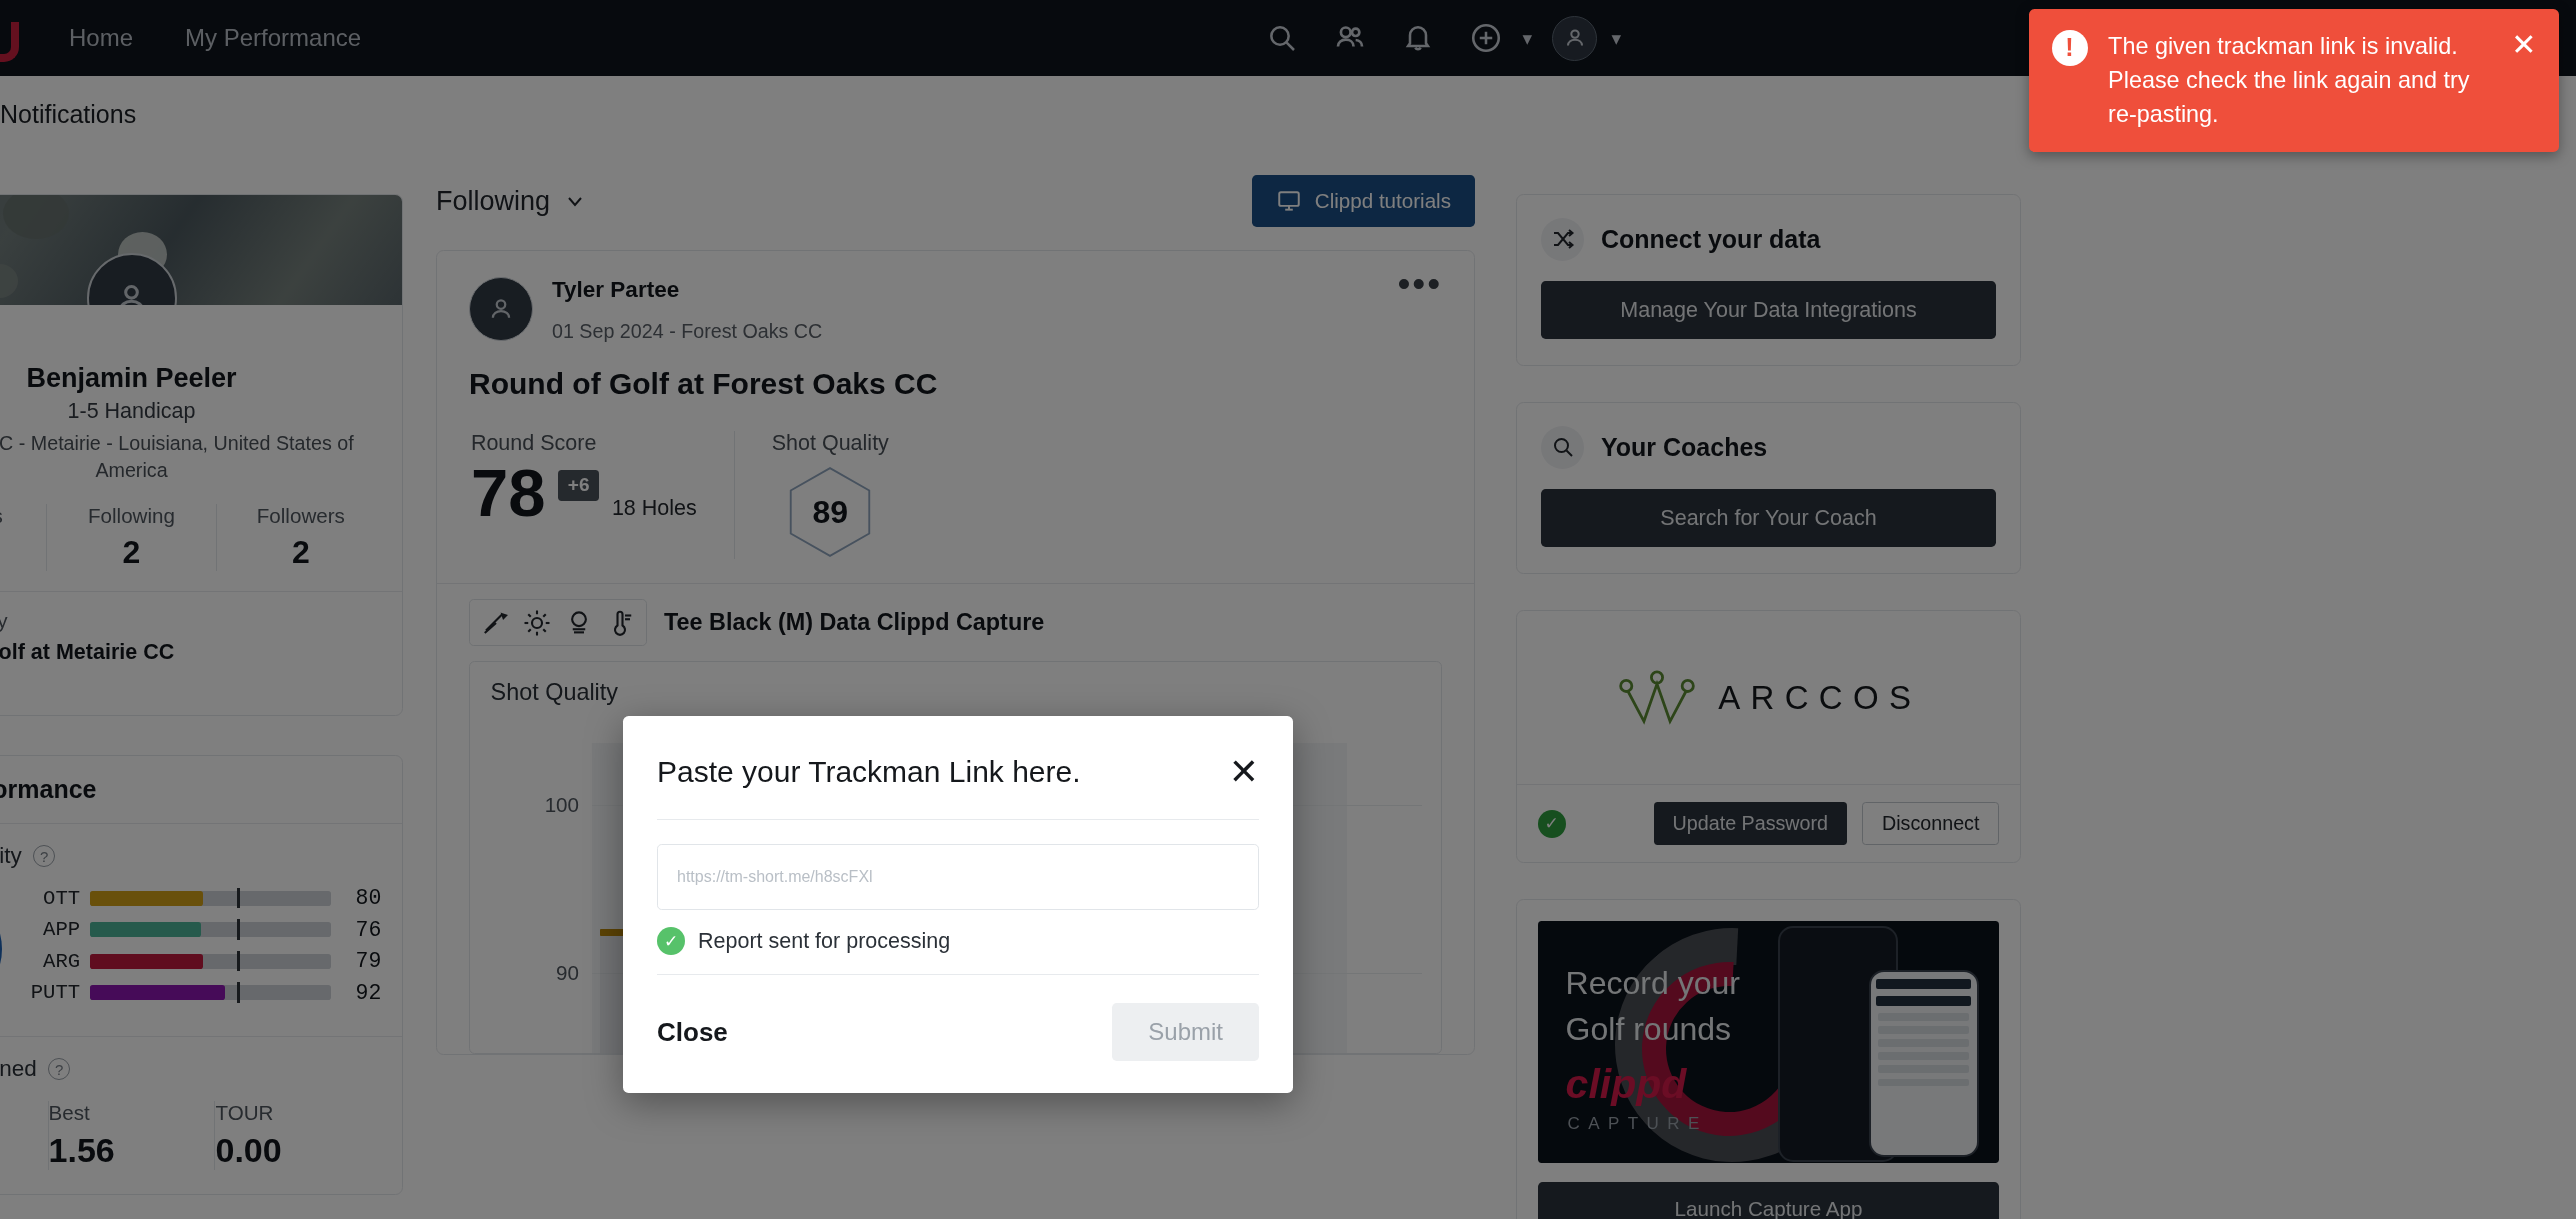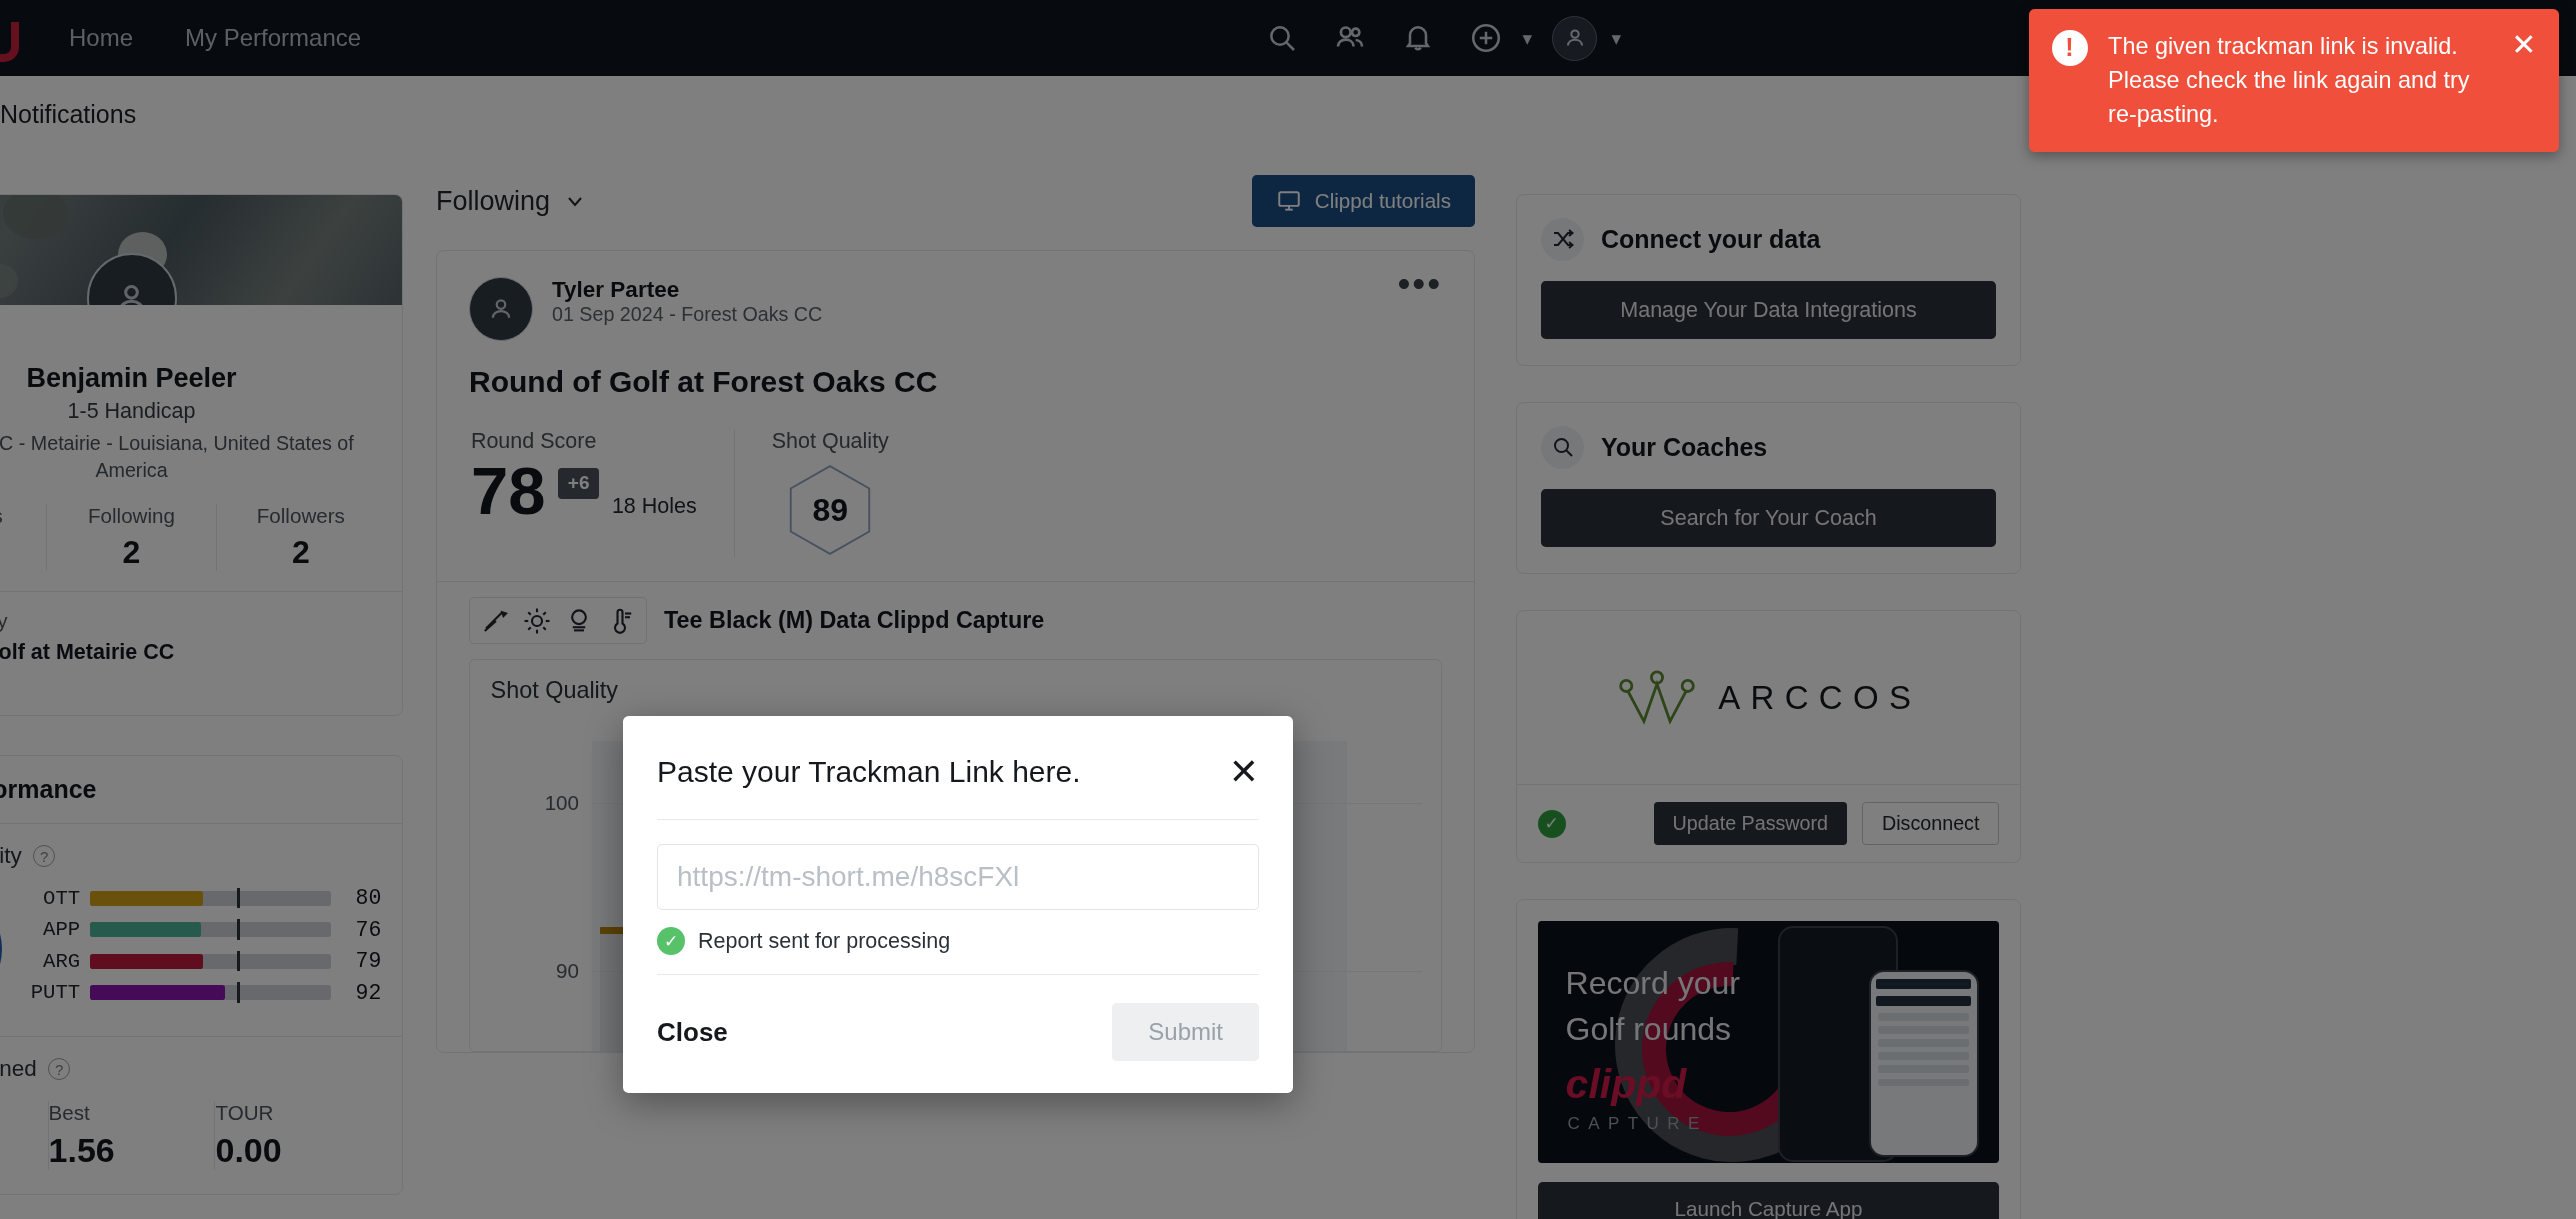--- a/index.html
+++ b/index.html
@@ -155,21 +155,21 @@
 
   .post { padding: 26px 32px 0; }
   .post-head { display: flex; }
   .post-av {
     width: 64px; height: 64px; border-radius: 50%; background: #303a45;
     border: 1.9px solid #d3d8dd; display: flex; align-items: center;
     justify-content: center; flex: none;
   }
   .post-meta { margin-left: 19px; }
   .post-user { font-size: 22.5px; font-weight: bold; color: #12171d; }
-  .post-sub  { font-size: 19.7px; color: #5a6views; color:#5a6068; margin-top: 0; }
+  .post-sub  { font-size: 19.7px; color: #5a6views; color:#5a6068; margin-top: 17px; }
   .post-more { margin-left: auto; font-size: 37px; color: #3b4148; letter-spacing:1.9px; cursor: pointer; line-height: .4; }
   .post-title { font-size: 30px; font-weight: bold; color: #12171d; margin-top: 24px; }
 
   .post-stats { display: flex; align-items: stretch; margin-top: 30px; padding-bottom: 24px; }
   .ps-seg { padding: 0 37px; border-right: 0.9px solid #e3e6ea; }
   .ps-seg:first-child { padding-left: 1.9px; }
   .ps-seg:last-child { border-right: none; }
   .ps-lbl { font-size: 21.5px; color: #4a5158; }
   .score-line { display: flex; align-items: flex-end; gap: 13px; margin-top: 5.6px; }
   .score-num { font-size: 67px; font-weight: bold; color: #12171d; line-height: .95; }
@@ -308,21 +308,21 @@
   }
   .modal-head {
     display: flex; align-items: center; padding: 39px 0 30px;
   }
   .modal-title { font-size: 30px; color: #15181c; }
   .modal-x { margin-left: auto; font-size: 36px; color: #15181c; cursor: pointer; line-height: .8; }
   .modal-hr { border-top: 0.9px solid #e7eaed; }
   .modal-body { padding: 24px 0 0; }
   .modal-input {
     width: 100%; height: 66px; border: 0.9px solid #e1e5e9; border-radius: 4.7px;
-    padding: 0 19px; font-size: 28px; color: #15181c; outline: none;
+    padding: 0 19px; font-size: 16px; color: #15181c; outline: none;
     font-family: "Liberation Sans", sans-serif; background: #fff;
   }
   .modal-input::placeholder { color: #b9bfc6; }
   .modal-status { display: flex; align-items: center; gap: 13px; margin: 17px 0 19px; }
   .modal-status-dot {
     width: 28px; height: 28px; border-radius: 50%; background: #57c26a;
     display: flex; align-items: center; justify-content: center;
     color: #fff; font-size: 17px; flex: none;
   }
   .modal-status-txt { font-size: 21.5px; color: #2b3138; }

